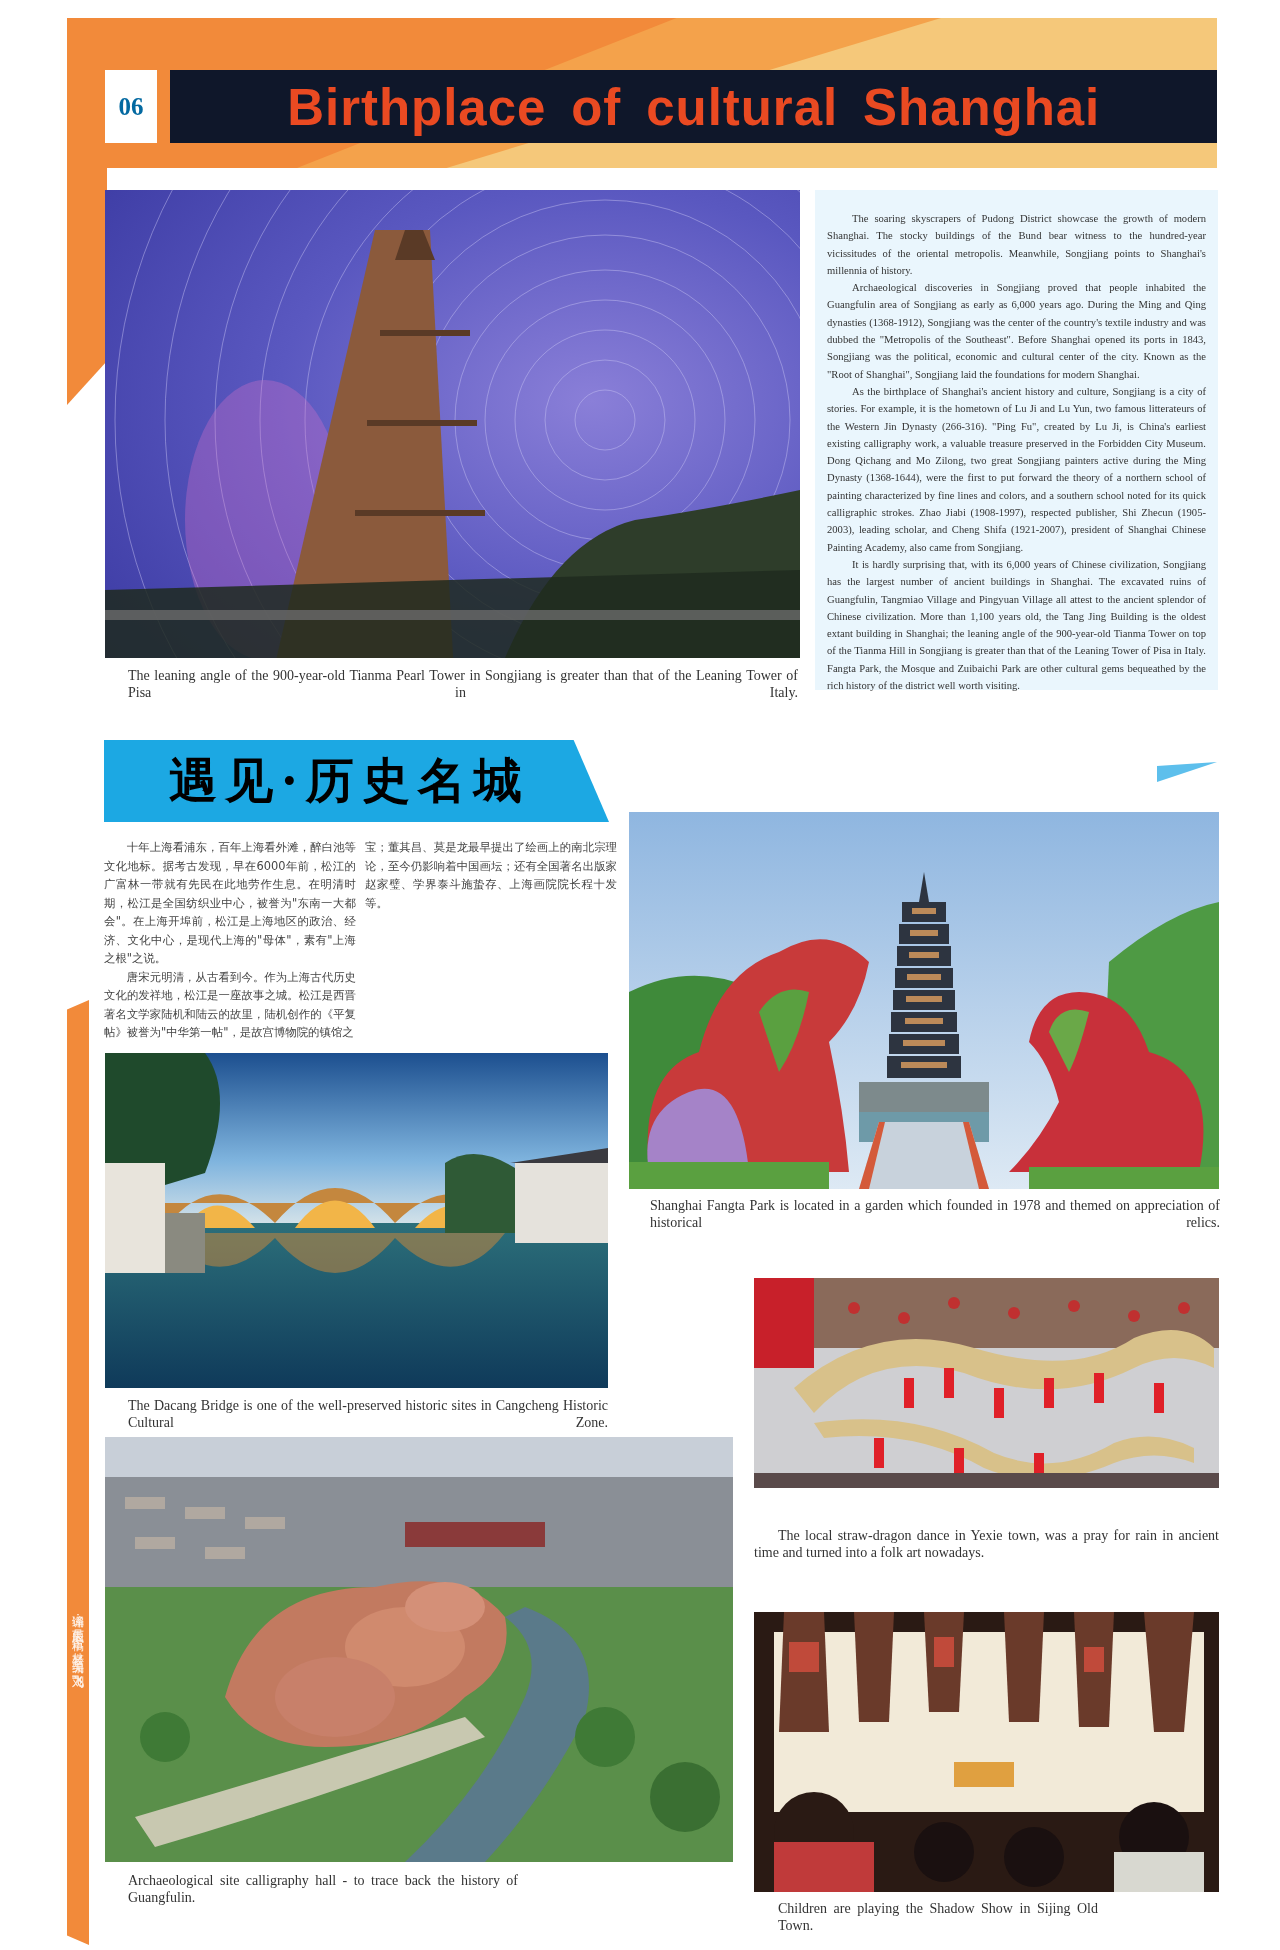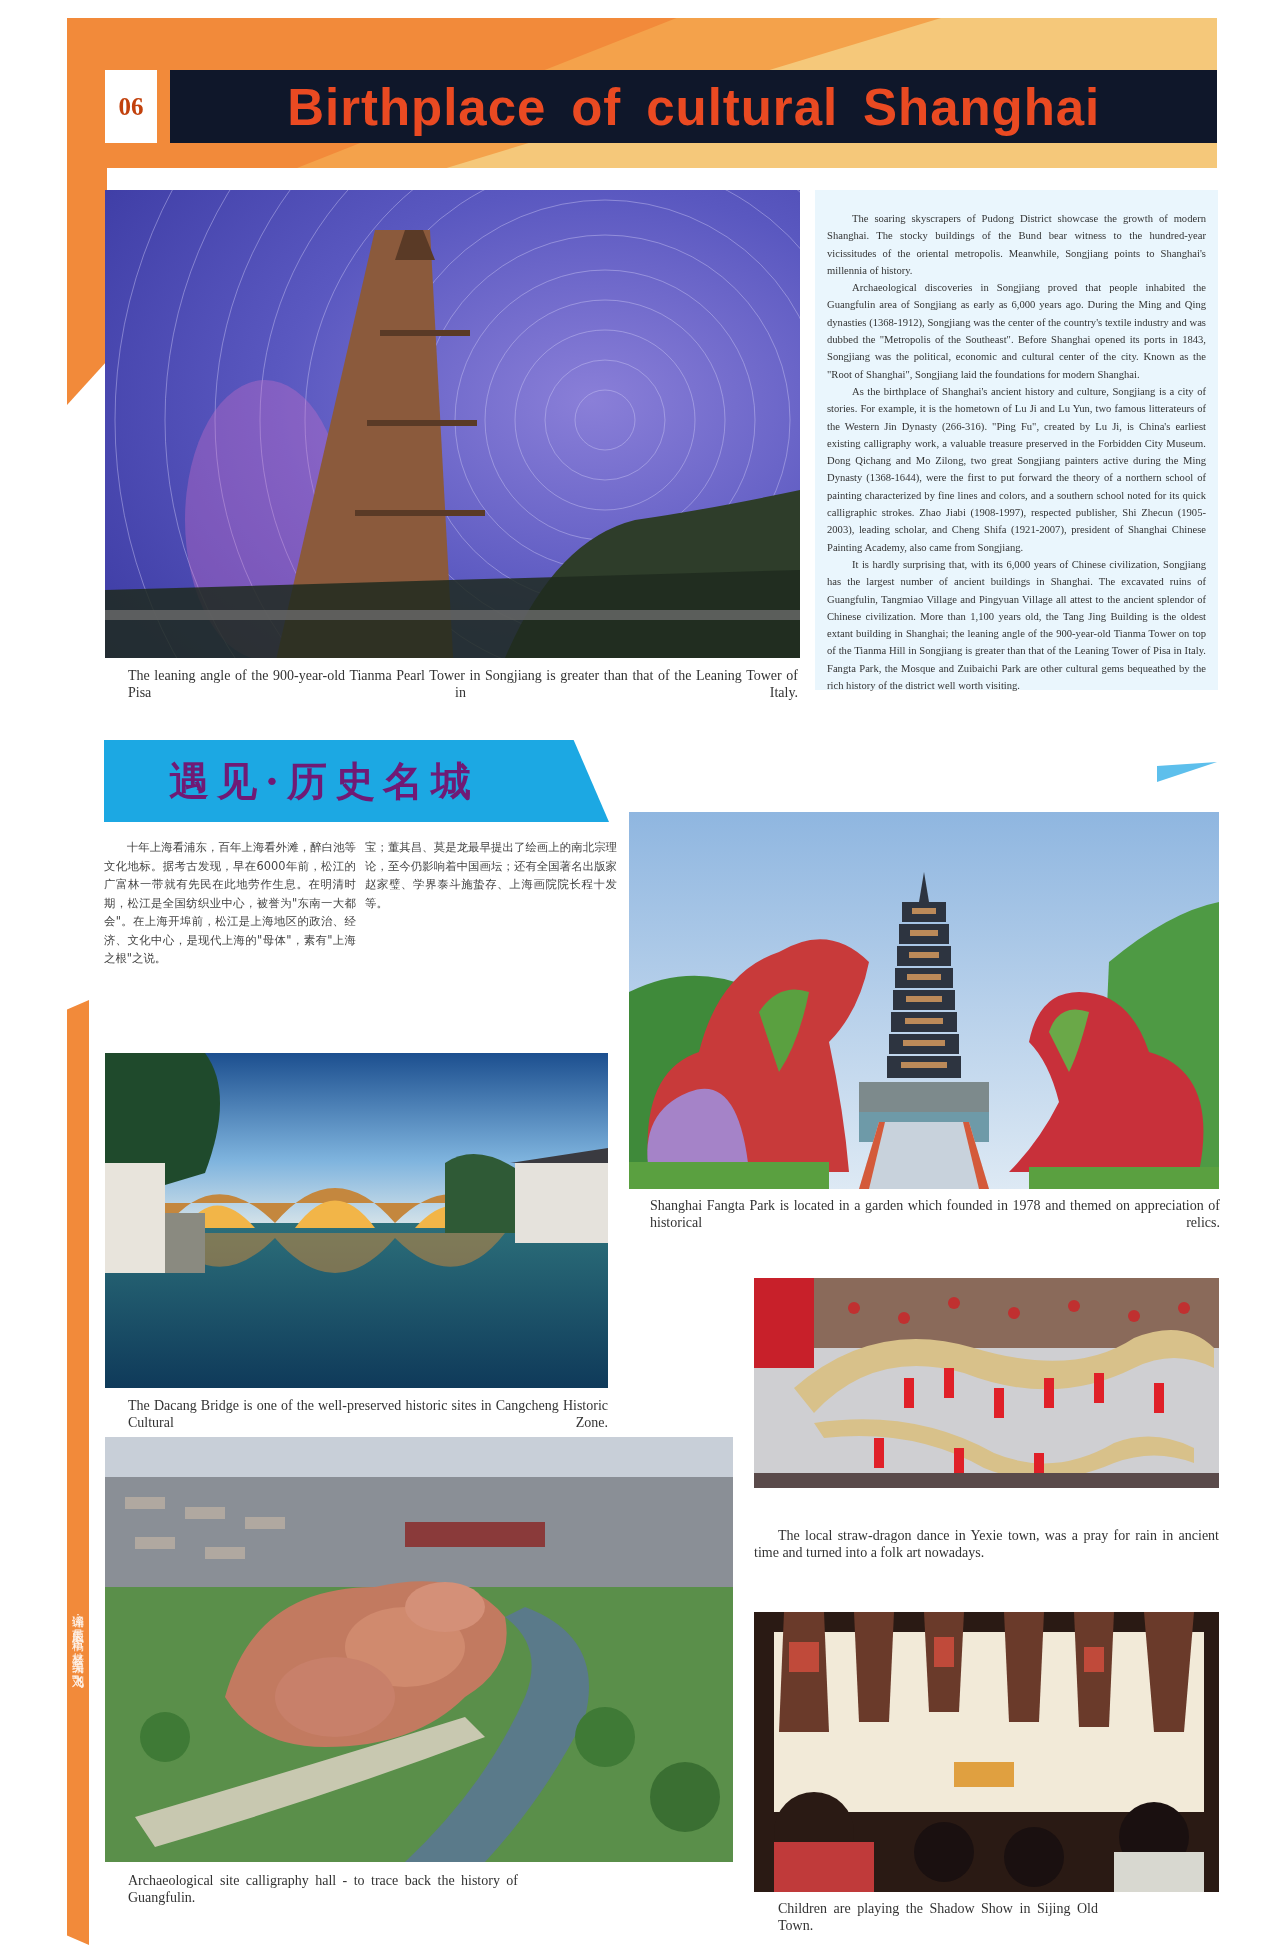--- a/index.html
+++ b/index.html
@@ -11,42 +11,42 @@
   .hdr-orange .c1 { position:absolute; inset:0; background:#f5c87a; }
   .hdr-orange .c2 { position:absolute; left:0; top:0; width:100%; height:100%;
      background:#f4a24b; clip-path: polygon(0 0, 76% 0, 33% 100%, 0 100%); }
   .hdr-orange .c3 { position:absolute; left:0; top:0; width:100%; height:100%;
      background:#f28a3a; clip-path: polygon(0 0, 53% 0, 20% 100%, 0 100%); }
   .left-orange-tail { position:absolute; left:67px; top:160px; width:40px; height:245px;
      background:#f28a3a; clip-path: polygon(0 0, 100% 0, 100% 82%, 0 100%); }
 
   .page-num-box { position:absolute; left:105px; top:70px; width:52px; height:73px; background:#fff;
      display:flex; align-items:center; justify-content:center; }
-  .page-num { font-family:"Liberation Serif", serif; font-weight:bold; color:#c2410c; font-size:25px; }
+  .page-num { font-family:"Liberation Serif", serif; font-weight:bold; color:#0369a1; font-size:25px; }
   .title-box { position:absolute; left:170px; top:70px; width:1047px; height:73px; background:#0f172a;
      display:flex; align-items:center; justify-content:center; }
   .title { font-family:"Liberation Sans", "DejaVu Sans", sans-serif; font-weight:bold; color:#ea4a22;
      font-size:52px; letter-spacing:1px; word-spacing:10px; transform: scaleX(0.98); }
 
   
   .photo { position:absolute; overflow:hidden; }
   .photo svg { width:100%; height:100%; display:block; }
   .caption { position:absolute; font-family:"Liberation Serif", serif; font-size:14px; color:#333;
      text-align:justify; text-align-last: justify; line-height:17px; }
 
   
   .en-box { position:absolute; left:815px; top:190px; width:403px; height:500px; background:#eaf6fd; padding:20px 12px 0 12px; }
   .en-box p { font-size:10.6px; line-height:17.3px; text-align:justify; text-indent:25px; color:#333; }
   .en-arrow { position:absolute; left:1157px; top:762px; width:60px; height:20px; background:#5dbfec;
      clip-path: polygon(0 20%, 100% 0, 0 100%); }
 
   
   .cn-banner { position:absolute; left:104px; top:740px; width:505px; height:82px; background:#1ca8e3;
      clip-path: polygon(0 0, 93% 0, 100% 100%, 0 100%); display:flex; align-items:center; padding-left:65px; }
-  .cn-banner span { color:#701a75; font-family:"DejaVu Serif", serif; font-weight:bold; font-size:40px; letter-spacing:8px; }
+  .cn-banner span { color:#000000; font-family:"DejaVu Serif", serif; font-weight:bold; font-size:48px; letter-spacing:8px; }
   .cn-col { position:absolute; top:838px; width:252px; font-family:"DejaVu Sans", sans-serif; font-size:11.4px;
      line-height:18.5px; color:#444; text-align:justify; }
   .cn-col p { text-indent:2em; }
   .cn-col p.cont { text-indent:0; }
 
   
   .side-strip { position:absolute; left:67px; top:1000px; width:22px; height:945px; background:#f28a3a;
      clip-path: polygon(0 1%, 100% 0, 100% 100%, 0 99%); }
   .credits { position:absolute; left:69px; top:1605px; width:18px; writing-mode: vertical-rl; color:#fff;
      font-family:"DejaVu Sans", sans-serif; font-size:12px; letter-spacing:1px; line-height:18px; opacity:0.9; }
@@ -113,20 +113,21 @@
   <p>It is hardly surprising that, with its 6,000 years of Chinese civilization, Songjiang has the largest number of ancient buildings in Shanghai. The excavated ruins of Guangfulin, Tangmiao Village and Pingyuan Village all attest to the ancient splendor of Chinese civilization. More than 1,100 years old, the Tang Jing Building is the oldest extant building in Shanghai; the leaning angle of the 900-year-old Tianma Tower on top of the Tianma Hill in Songjiang is greater than that of the Leaning Tower of Pisa in Italy. Fangta Park, the Mosque and Zuibaichi Park are other cultural gems bequeathed by the rich history of the district well worth visiting.</p>
 </div>
 <div class="en-arrow"></div>
 
 <div class="cn-banner">
   <span>遇见·历史名城</span>
 </div>
 
 <div class="cn-col" style="left:104px;">
   <p>十年上海看浦东，百年上海看外滩，醉白池等文化地标。据考古发现，早在6000年前，松江的广富林一带就有先民在此地劳作生息。在明清时期，松江是全国纺织业中心，被誉为"东南一大都会"。在上海开埠前，松江是上海地区的政治、经济、文化中心，是现代上海的"母体"，素有"上海之根"之说。</p>
+  <p>唐宋元明清，从古看到今。作为上海古代历史文化的发祥地，松江是一座故事之城。松江是西晋著名文学家陆机和陆云的故里，陆机创作的《平复帖》被誉为"中华第一帖"，是故宫博物院的镇馆之</p>
 </div>
 <div class="cn-col" style="left:365px;">
   <p class="cont">宝；董其昌、莫是龙最早提出了绘画上的南北宗理论，至今仍影响着中国画坛；还有全国著名出版家赵家璧、学界泰斗施蛰存、上海画院院长程十发等。</p>
 </div>
 
 <div class="photo" style="left:629px; top:812px; width:590px; height:377px;">
   <svg viewBox="0 0 590 377" preserveAspectRatio="none">
     <defs>
       <linearGradient id="sky2" x1="0" y1="0" x2="0" y2="1">
         <stop offset="0" stop-color="#8fb6e0"></stop>

